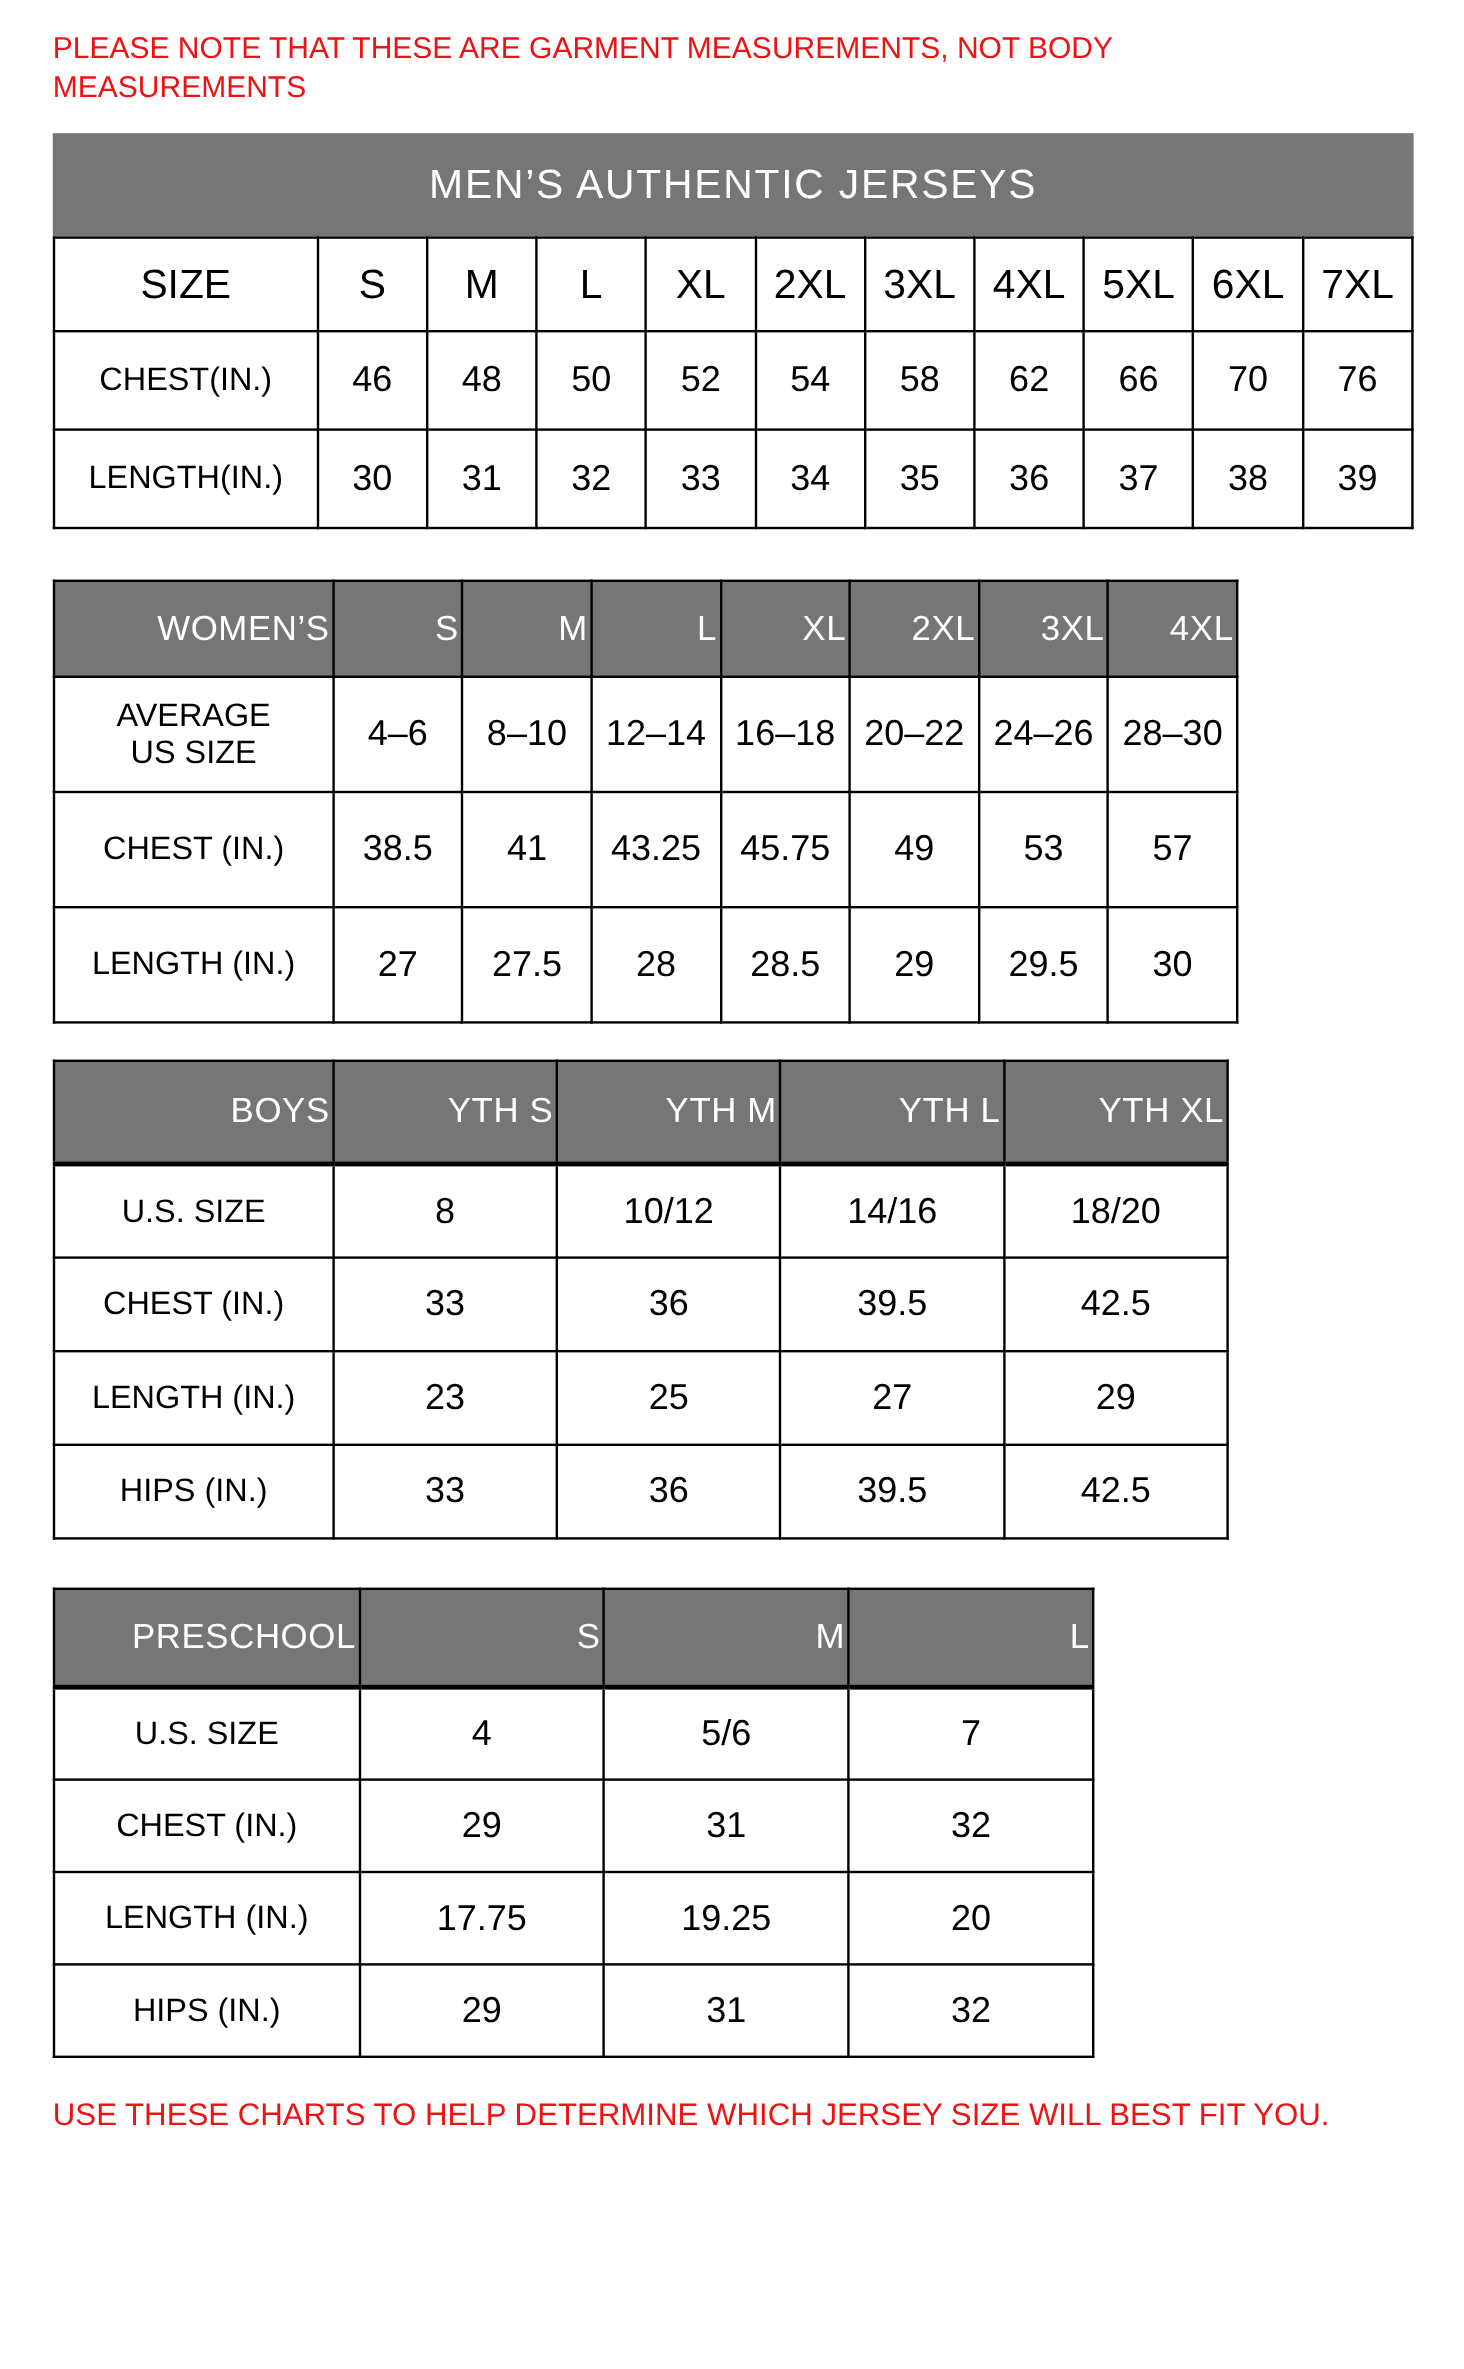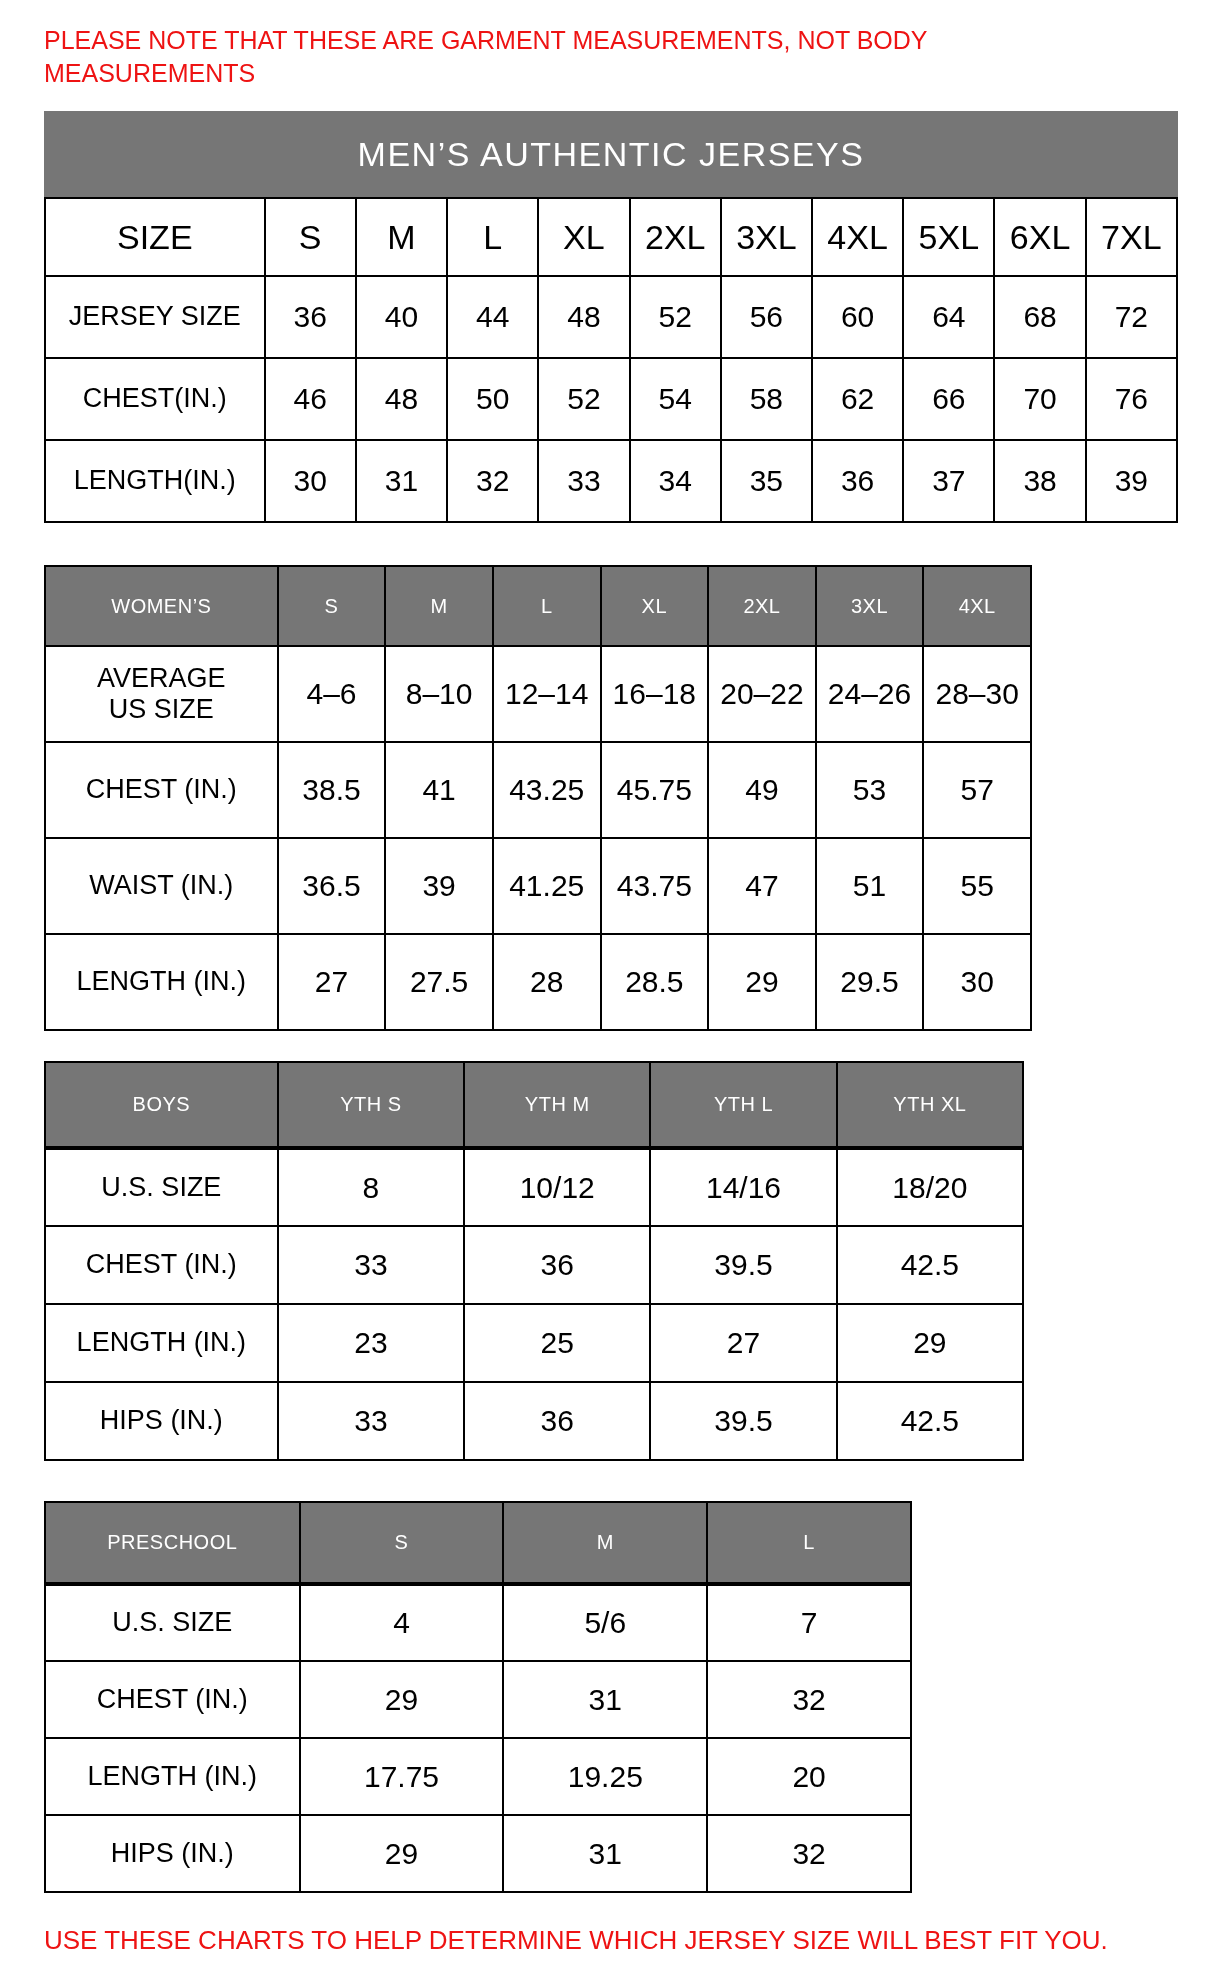--- a/index.html
+++ b/index.html
@@ -67,22 +67,23 @@
   
   .table-mens { width: 1134px; }
   .table-mens thead th { height: 78px; font-size: 34px; background: #fff; color: #000; }
   .table-mens thead th:first-child { width: 19.4%; }
   .table-mens tbody th, .table-mens tbody td { height: 82px; }
 
   
   .gray-head thead th {
     background: var(--header-gray, #767676);
     color: var(--header-text-white, #ffffff);
-    font-size: 20px;
+    font-size: 29px;
     letter-spacing: 0.5px;
+    text-align: right;
   }
   .table-womens { width: 988px; }
   .table-womens thead th { height: 80px; }
   .table-womens thead th:first-child { width: 23.6%; }
   .table-womens tbody th, .table-womens tbody td { height: 96px; }
 
   .table-boys { width: 980px; }
   .table-boys thead th { height: 86px; border-bottom-width: 4px; }
   .table-boys thead th:first-child { width: 23.8%; }
   .table-boys tbody th, .table-boys tbody td { height: 78px; }
@@ -118,33 +119,20 @@
             <th>2XL</th>
             <th>3XL</th>
             <th>4XL</th>
             <th>5XL</th>
             <th>6XL</th>
             <th>7XL</th>
           </tr>
         </thead>
         <tbody>
           <tr>
-            <th class="row-label">JERSEY SIZE</th>
-            <td>36</td>
-            <td>40</td>
-            <td>44</td>
-            <td>48</td>
-            <td>52</td>
-            <td>56</td>
-            <td>60</td>
-            <td>64</td>
-            <td>68</td>
-            <td>72</td>
-          </tr>
-          <tr>
             <th class="row-label">CHEST(IN.)</th>
             <td>46</td>
             <td>48</td>
             <td>50</td>
             <td>52</td>
             <td>54</td>
             <td>58</td>
             <td>62</td>
             <td>66</td>
             <td>70</td>
@@ -197,30 +185,20 @@
             <th class="row-label">CHEST (IN.)</th>
             <td>38.5</td>
             <td>41</td>
             <td>43.25</td>
             <td>45.75</td>
             <td>49</td>
             <td>53</td>
             <td>57</td>
           </tr>
           <tr>
-            <th class="row-label">WAIST (IN.)</th>
-            <td>36.5</td>
-            <td>39</td>
-            <td>41.25</td>
-            <td>43.75</td>
-            <td>47</td>
-            <td>51</td>
-            <td>55</td>
-          </tr>
-          <tr>
             <th class="row-label">LENGTH (IN.)</th>
             <td>27</td>
             <td>27.5</td>
             <td>28</td>
             <td>28.5</td>
             <td>29</td>
             <td>29.5</td>
             <td>30</td>
           </tr>
         </tbody>

